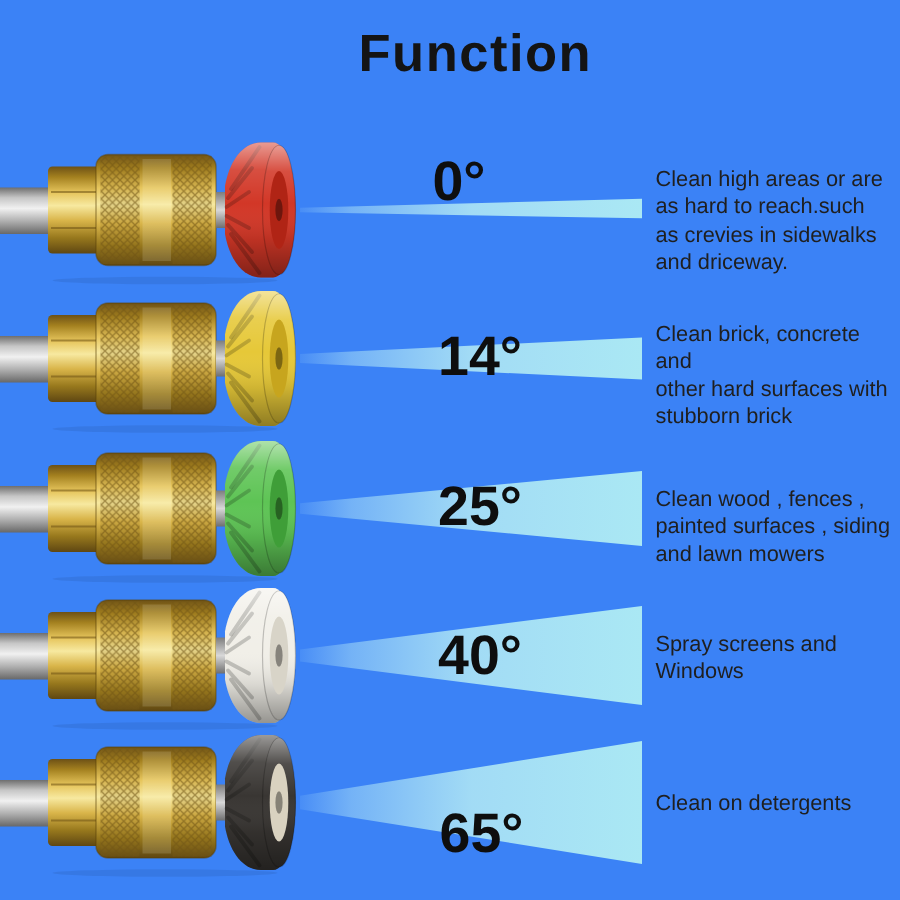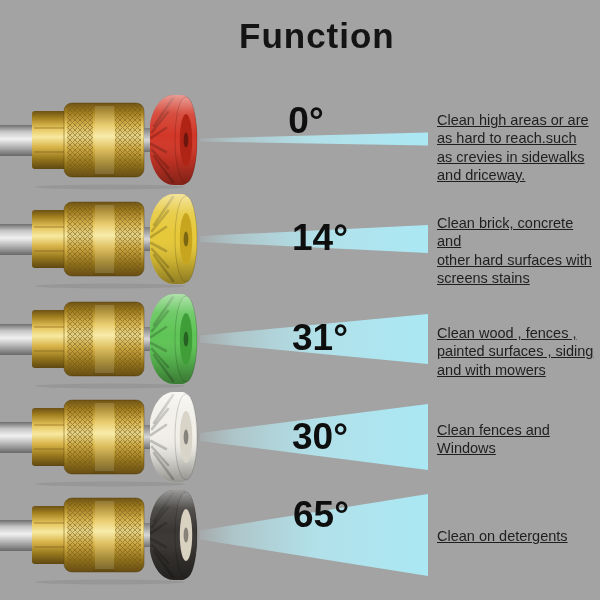--- a/index.html
+++ b/index.html
@@ -1,40 +1,40 @@
 <!DOCTYPE html>
 <html><head>
 <meta charset="utf-8">
 <style>
   html,body{margin:0;padding:0;background:#ffffff;}
   #canvas{
-    position:relative;width:600px;height:600px;background:#a3a3a3;overflow:hidden;
+    position:relative;width:600px;height:600px;background:#3b82f6;overflow:hidden;
     font-family:"Liberation Sans","DejaVu Sans",sans-serif;
   }
   .title{
     position:absolute;left:239px;top:16px;font-size:35px;font-weight:700;
     letter-spacing:1px;color:#141414;
   }
   .row{position:absolute;left:0;top:0;width:600px;height:0;}
   .nozzle{position:absolute;left:0;width:200px;height:100px;}
   .cone{position:absolute;left:196px;width:234px;height:90px;}
   .angle{
     position:absolute;transform:translate(-50%,-50%);
     font-size:37px;font-weight:700;color:#0e0e0e;white-space:nowrap;
   }
   .desc{
     position:absolute;left:437px;width:162px;
-    font-size:14.5px;line-height:1.26;color:#1f1f1f;white-space:pre-line;text-decoration:underline;
+    font-size:14.5px;line-height:1.26;color:#1f1f1f;white-space:pre-line;
   }
   
   .r0 .nozzle{top:90px}  .r0 .cone{top:95px}  .r0 .angle{left:306px;top:121px} .r0 .desc{top:111px}
   .r1 .nozzle{top:189px} .r1 .cone{top:194px} .r1 .angle{left:320px;top:238px} .r1 .desc{top:214px}
   .r2 .nozzle{top:289px} .r2 .cone{top:294px} .r2 .angle{left:320px;top:338px} .r2 .desc{top:324px}
   .r3 .nozzle{top:387px} .r3 .cone{top:392px} .r3 .angle{left:320px;top:437px} .r3 .desc{top:421px}
-  .r4 .nozzle{top:485px} .r4 .cone{top:490px} .r4 .angle{left:321px;top:515px} .r4 .desc{top:527px}
+  .r4 .nozzle{top:485px} .r4 .cone{top:490px} .r4 .angle{left:321px;top:556px} .r4 .desc{top:527px}
 </style>
 </head>
 <body>
 
 <div id="canvas">
 
   <svg width="0" height="0" style="position:absolute" aria-hidden="true">
     <defs>
       <linearGradient id="gBrass" x1="0" y1="0" x2="0" y2="1">
         <stop offset="0" stop-color="#6d5116"></stop>
@@ -124,45 +124,45 @@
   <div class="row r1" style="--tip: #e6c838; --face: #c7a51e;">
     <svg class="nozzle" viewBox="0 0 200 100">
         <use href="#nozzleArt"></use>
       </svg>
     <svg class="cone" viewBox="0 0 234 90">
       <polygon points="4,42 232,31 232,59 4,48" fill="url(#gCone)"></polygon>
     </svg>
     <div class="angle">14°</div>
     <div class="desc">Clean brick, concrete and
 other hard surfaces with
-screens stains</div>
+stubborn brick</div>
   </div>
 
   <div class="row r2" style="--tip: #5ec455; --face: #3f9e38;">
     <svg class="nozzle" viewBox="0 0 200 100">
         <use href="#nozzleArt"></use>
       </svg>
     <svg class="cone" viewBox="0 0 234 90">
       <polygon points="4,41.5 232,20 232,70 4,48.5" fill="url(#gCone)"></polygon>
     </svg>
-    <div class="angle">31°</div>
+    <div class="angle">25°</div>
     <div class="desc">Clean wood , fences ,
 painted surfaces , siding
-and with mowers</div>
+and lawn mowers</div>
   </div>
 
   <div class="row r3" style="--tip: #f1efe8; --face: #d8d4c8;">
     <svg class="nozzle" viewBox="0 0 200 100">
         <use href="#nozzleArt"></use>
       </svg>
     <svg class="cone" viewBox="0 0 234 90">
       <polygon points="4,41 232,12 232,78 4,49" fill="url(#gCone)"></polygon>
     </svg>
-    <div class="angle">30°</div>
-    <div class="desc">Clean fences and
+    <div class="angle">40°</div>
+    <div class="desc">Spray screens and
 Windows</div>
   </div>
 
   <div class="row r4" style="--tip: #393633; --face: #d9d2c0;">
     <svg class="nozzle" viewBox="0 0 200 100">
         <use href="#nozzleArt"></use>
       </svg>
     <svg class="cone" viewBox="0 0 234 90">
       <polygon points="4,40.5 232,4 232,86 4,49.5" fill="url(#gCone)"></polygon>
     </svg>

